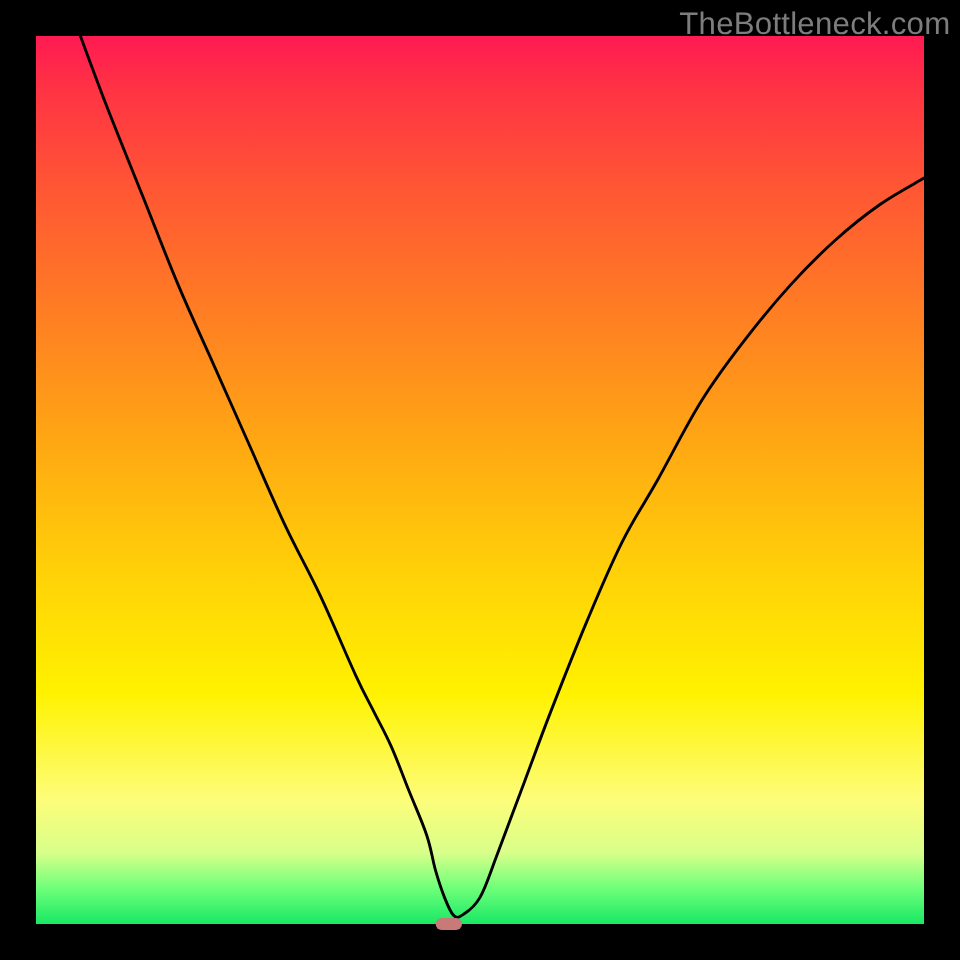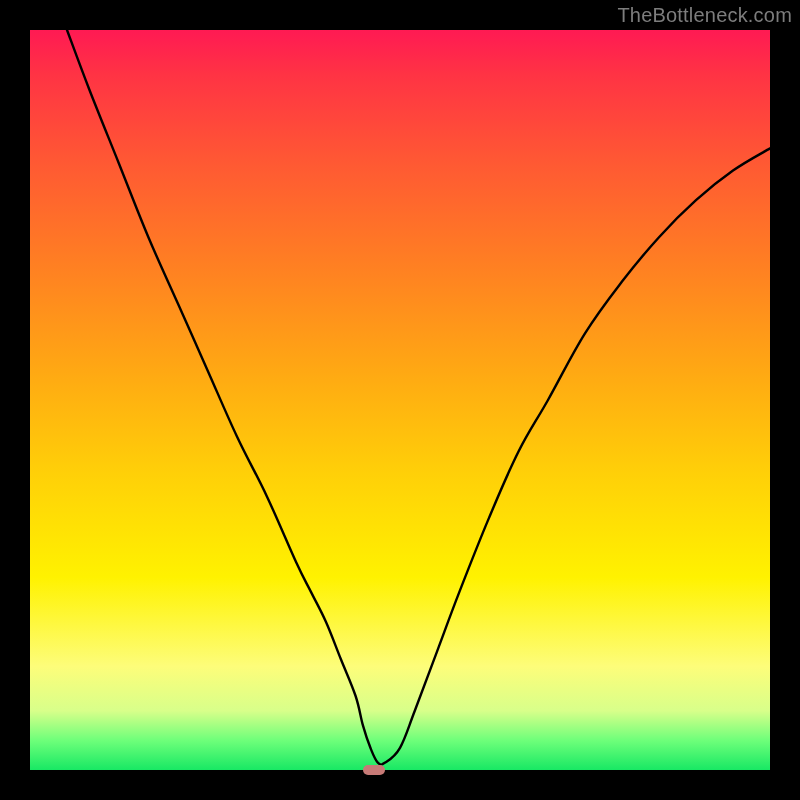--- a/index.html
+++ b/index.html
@@ -43,21 +43,21 @@
     height: 10px;
     background: #c77a77;
     border-radius: 5px;
     transform: translate(-50%, -50%);
   }
   .watermark {
     position: absolute;
     top: 4px;
     right: 8px;
     color: #7d7d7d;
-    font-size: 20px;
+    font-size: 26px;
     font-weight: 500;
     letter-spacing: 0.2px;
   }
   svg.curve {
     position: absolute;
     left: 0;
     top: 0;
     width: 740px;
     height: 740px;
     overflow: visible;

